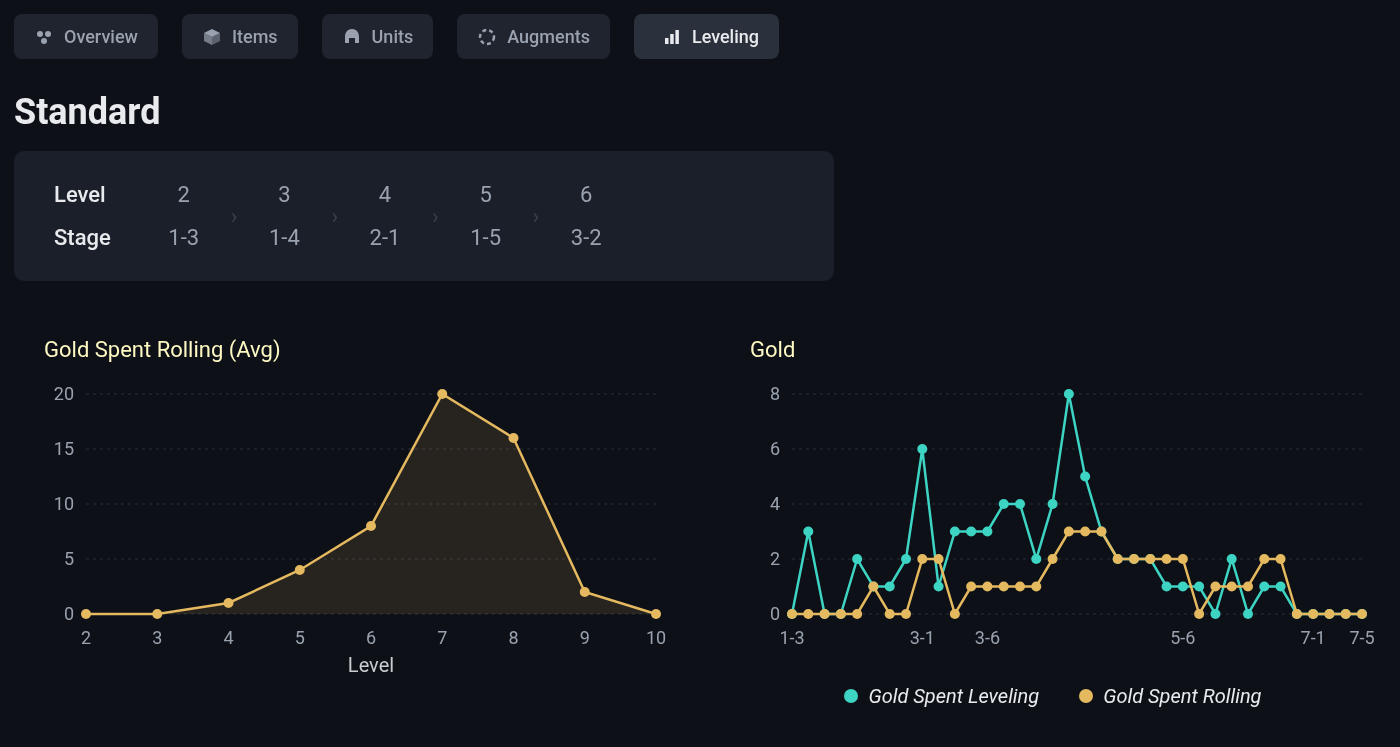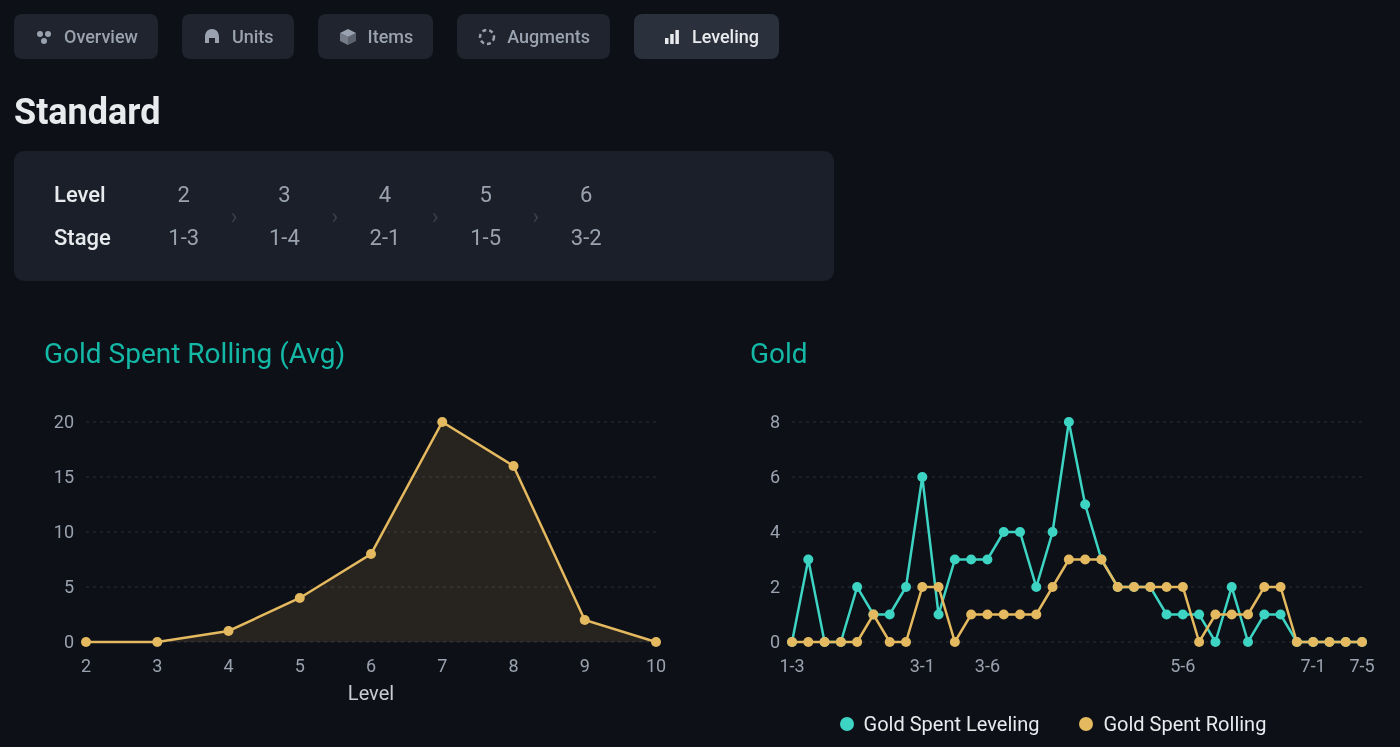--- a/index.html
+++ b/index.html
@@ -54,58 +54,58 @@
   .lv-col { display: flex; flex-direction: column; align-items: center; gap: 8px; }
   .lv-col.labels { align-items: flex-start; margin-right: 30px; }
   .lv-col .row { font-size: 22px; color: var(--text); line-height: 1.6; }
   .lv-col.labels .row { font-weight: 500; }
   .lv-col.data .row { color: var(--text-dim); min-width: 50px; text-align: center; }
   .lv-col.data { padding: 0 18px; }
   .chev { color: #3a404c; font-size: 22px; padding: 0 4px; }
   
   .charts { display: flex; gap: 40px; margin-top: 56px; }
   .chart-box { flex: 1; }
-  .chart-title { font-size: 28px; color: #14b8a6; margin-left: 30px; margin-bottom: 42px; }
+  .chart-title { font-size: 22px; color: #fef9c3; margin-left: 30px; margin-bottom: 22px; }
   .chart-frame { position: relative; margin-left: 18px; }
   .chart-svg { display: block; }
   .legend { display: flex; gap: 40px; justify-content: center; margin-top: 0; font-size: 20px; }
-  .legend-item { display: flex; align-items: center; gap: 10px; color: var(--text); }
+  .legend-item { display: flex; align-items: center; gap: 10px; color: var(--text); font-style: italic; }
   .dot { width: 14px; height: 14px; border-radius: 50%; }
 </style>
 </head>
 <body>
 
 <div class="tabs" id="tabs-container">
     <div class="tab">
       <span class="icon">
         <svg viewBox="0 0 20 20">
           <circle cx="6" cy="7" r="3" fill="#9aa2af"></circle>
           <circle cx="14" cy="7" r="3" fill="#9aa2af"></circle>
           <circle cx="10" cy="14" r="3" fill="#9aa2af"></circle>
         </svg>
       </span>
       <span>Overview</span>
     </div>
     <div class="tab">
       <span class="icon">
         <svg viewBox="0 0 20 20">
-          <path d="M10 2 C5 2 3 6 3 10 L3 16 L7 16 L7 11 L13 11 L13 16 L17 16 L17 10 C17 6 15 2 10 2 Z" fill="#9aa2af"></path>
-        </svg>
-      </span>
-      <span>Units</span>
-    </div>
-    <div class="tab">
-      <span class="icon">
-        <svg viewBox="0 0 20 20">
           <path d="M10 2 L18 6 L10 10 L2 6 Z" fill="#9aa2af"></path>
           <path d="M2 6 L10 10 L10 18 L2 14 Z" fill="#9aa2af" opacity="0.7"></path>
           <path d="M18 6 L10 10 L10 18 L18 14 Z" fill="#9aa2af" opacity="0.5"></path>
         </svg>
       </span>
       <span>Items</span>
+    </div>
+    <div class="tab">
+      <span class="icon">
+        <svg viewBox="0 0 20 20">
+          <path d="M10 2 C5 2 3 6 3 10 L3 16 L7 16 L7 11 L13 11 L13 16 L17 16 L17 10 C17 6 15 2 10 2 Z" fill="#9aa2af"></path>
+        </svg>
+      </span>
+      <span>Units</span>
     </div>
     <div class="tab">
       <span class="icon">
         <svg viewBox="0 0 20 20">
           <circle cx="10" cy="10" r="7" fill="none" stroke="#9aa2af" stroke-width="2.5" stroke-dasharray="4 3"></circle>
         </svg>
       </span>
       <span>Augments</span>
     </div>
     <div class="tab active">

